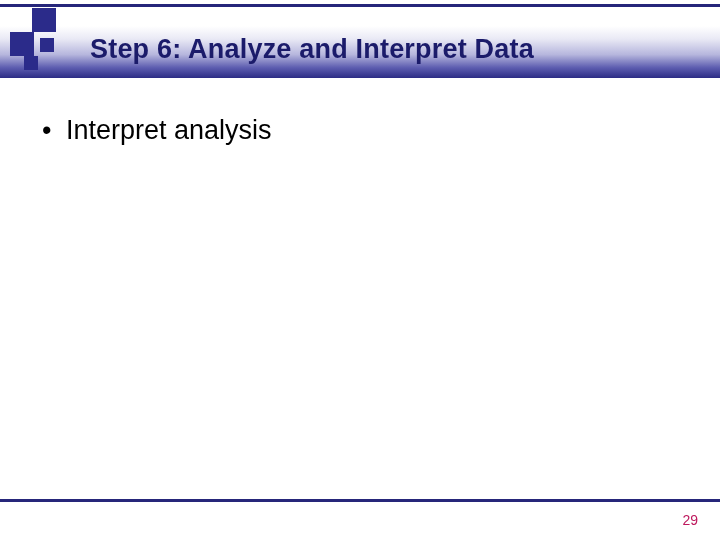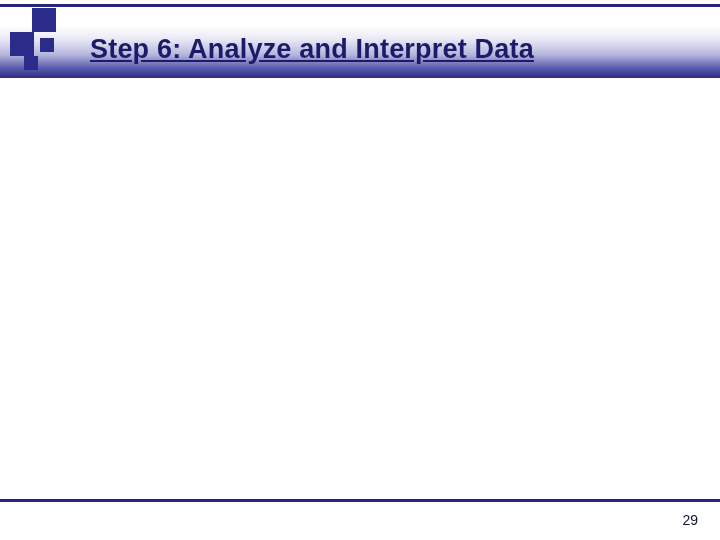--- a/index.html
+++ b/index.html
@@ -48,21 +48,20 @@
   .sq3 { top: 30px; left: 30px; width: 14px; height: 14px; }
   .sq4 { top: 48px; left: 14px; width: 14px; height: 14px; }
   .slide-title {
     position: absolute;
     top: 34px;
     left: 90px;
     font-size: 27px;
     font-weight: bold;
     color: #1b1b6a;
     letter-spacing: 0.2px;
-    text-decoration: underline;
   }
   .content {
     position: absolute;
     top: 112px;
     left: 36px;
     right: 40px;
   }
   .content ul {
     list-style: none;
   }
@@ -88,39 +87,40 @@
     right: 0;
     bottom: 38px;
     height: 3px;
     background: #26267a;
   }
   .page-number {
     position: absolute;
     right: 22px;
     bottom: 12px;
     font-size: 14px;
-    color: #0f172a;
+    color: #be185d;
   }
 </style>
 </head>
 <body>
 
 <div class="top-rule"></div>
 
 <div class="header-band"></div>
 
 <div class="corner-squares">
   <div class="sq sq1"></div>
   <div class="sq sq2"></div>
   <div class="sq sq3"></div>
   <div class="sq sq4"></div>
 </div>
 
 <div class="slide-title">Step 6: Analyze and Interpret Data</div>
 
 <div class="content">
   <ul>
+    <li>Interpret analysis</li>
   </ul>
 </div>
 
 <div class="bottom-rule"></div>
 
 <div class="page-number">29</div>
 
 </body></html>

